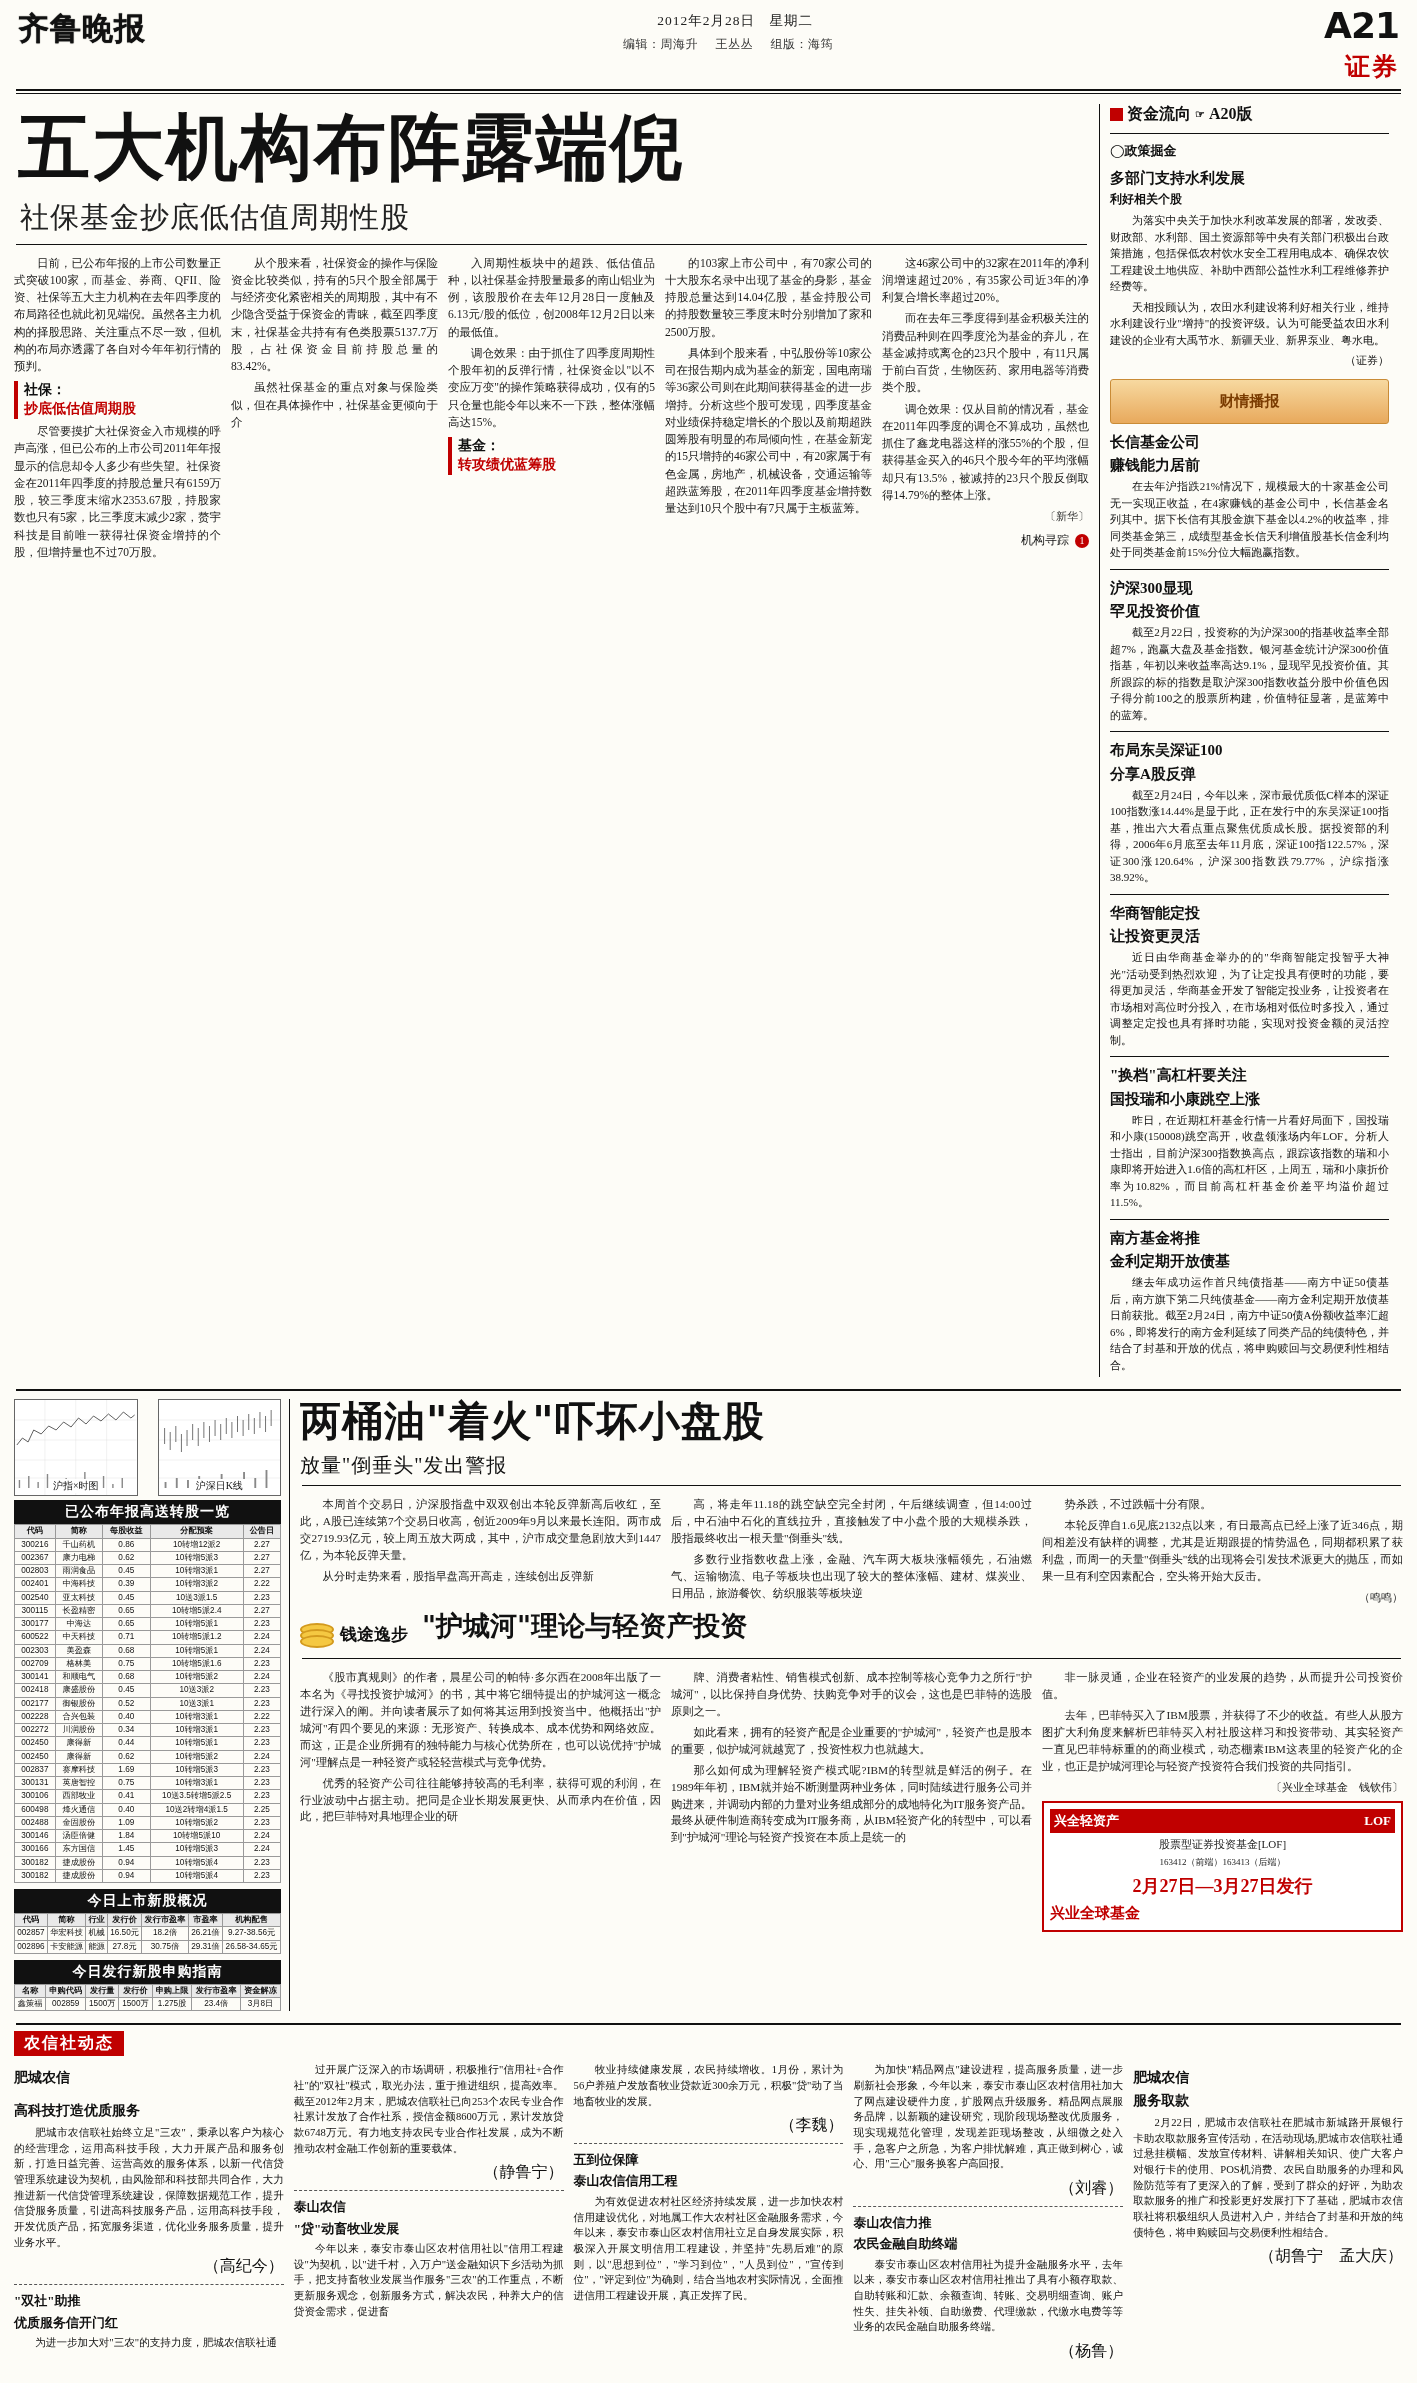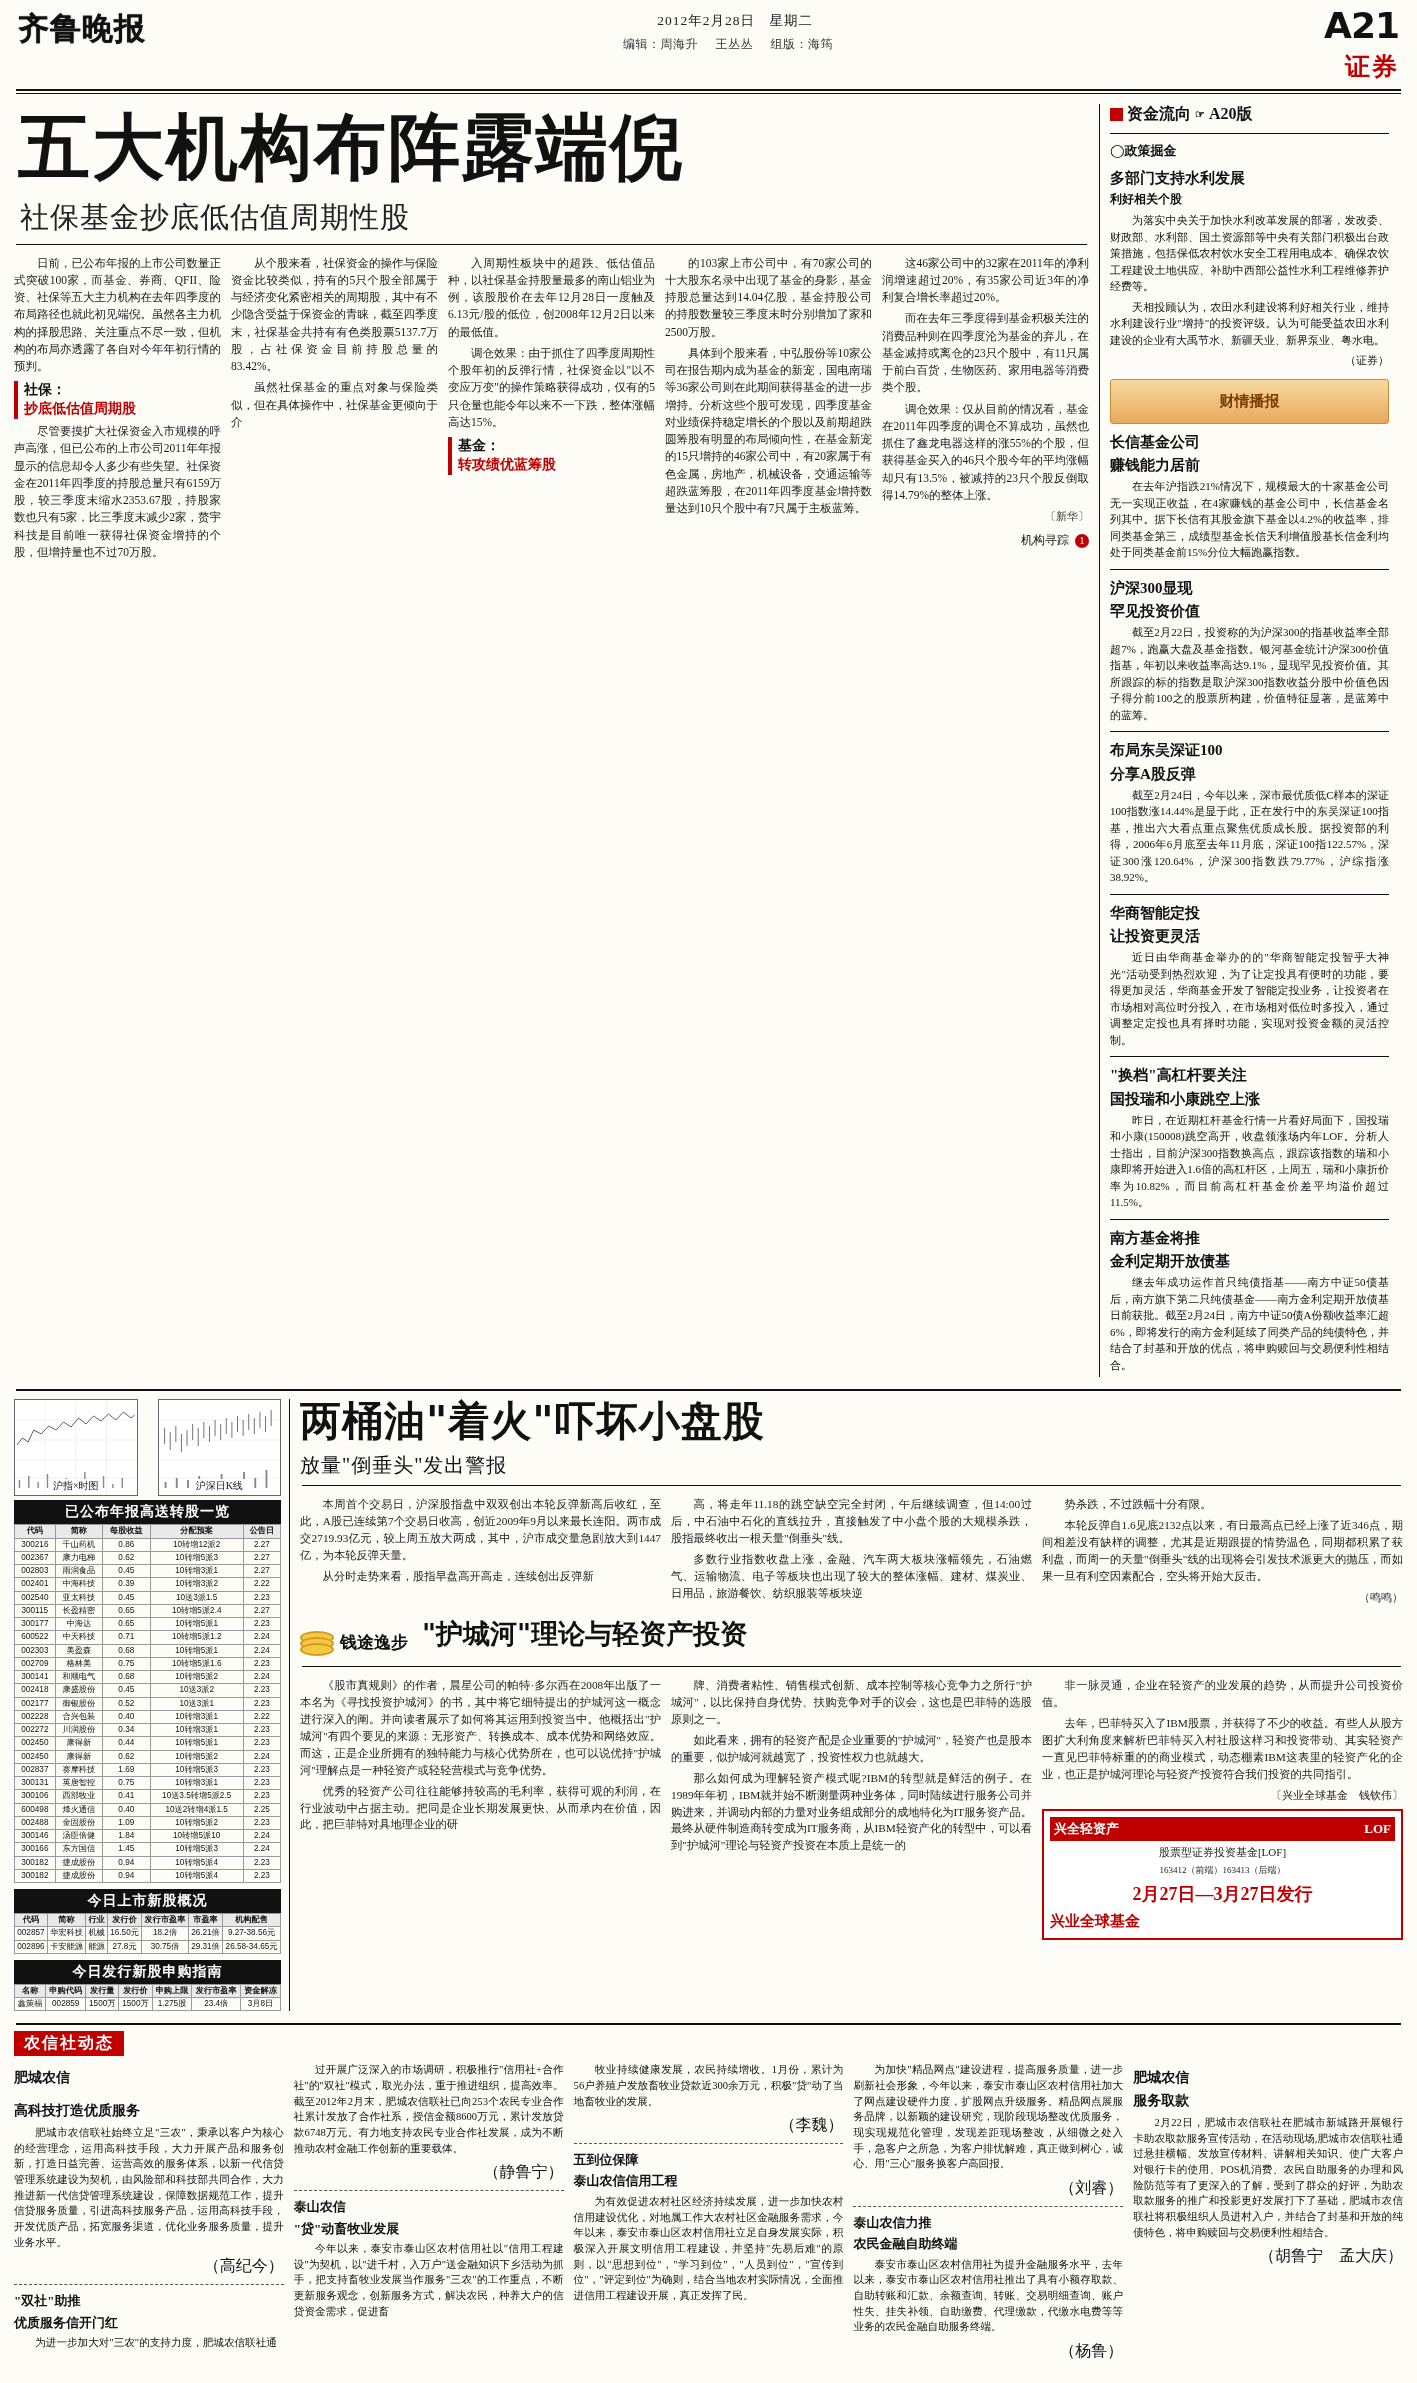--- a/index.html
+++ b/index.html
@@ -594,21 +594,21 @@
           <p>高，将走年11.18的跳空缺空完全封闭，午后继续调查，但14:00过后，中石油中石化的直线拉升，直接触发了中小盘个股的大规模杀跌，股指最终收出一根天量"倒垂头"线。</p>
           <p>多数行业指数收盘上涨，金融、汽车两大板块涨幅领先，石油燃气、运输物流、电子等板块也出现了较大的整体涨幅、建材、煤炭业、日用品，旅游餐饮、纺织服装等板块逆</p>
         </div>
         <div class="bcol">
           <p>势杀跌，不过跌幅十分有限。</p>
           <p>本轮反弹自1.6见底2132点以来，有日最高点已经上涨了近346点，期间相差没有缺样的调整，尤其是近期跟提的情势温色，同期都积累了获利盘，而周一的天量"倒垂头"线的出现将会引发技术派更大的抛压，而如果一旦有利空因素配合，空头将开始大反击。</p>
           <div class="src">（鸣鸣）</div>
         </div>
       </div>
 
-      <div style="display:flex;align-items:flex-end;gap:14px;margin-top:8px;">
+      <div style="display:flex;align-items:flex-end;gap:14px;">
         <div class="coin-label">
           <span class="coin">
             <i style="top:0"></i>
               <i style="top:6px"></i>
               <i style="top:12px"></i>
           </span>
           <span>钱途逸步</span>
         </div>
         <div class="moat-title">"护城河"理论与轻资产投资</div>
       </div>

